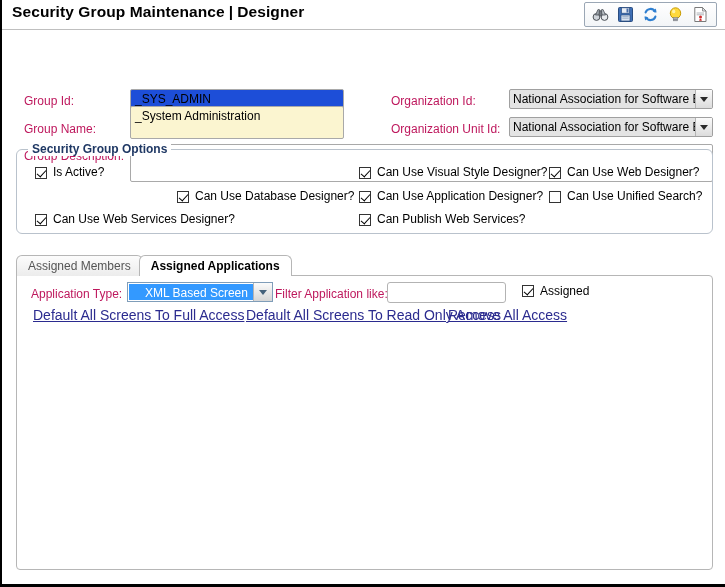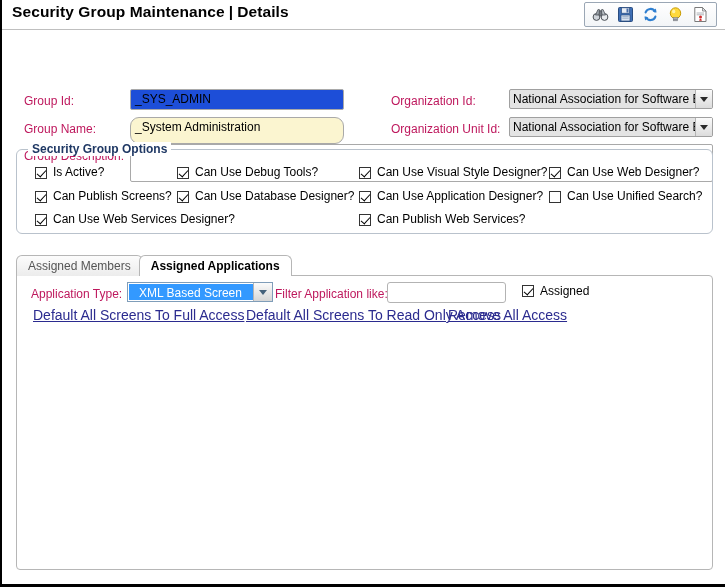--- a/index.html
+++ b/index.html
@@ -228,21 +228,21 @@
     position: absolute;
     height: 20px;
     border: 1px solid #7f9db9;
     background: #ffffff;
     display: flex;
     align-items: stretch;
     cursor: pointer;
   }
   .combo-focus .combo-text {
     flex: 1;
-    padding: 1px 10px;
+    padding: 1px 16px;
     font-size: 12px;
     line-height: 16px;
     color: #ffffff;
     background: #3399ff;
     overflow: hidden;
     white-space: nowrap;
     margin: 1px 0 1px 1px;
   }
   .combo-focus .combo-btn {
     width: 19px;
@@ -276,21 +276,21 @@
     white-space: nowrap;
   }
 </style>
 </head>
 <body>
 
 <div id="page">
 
   <div id="header">
     <div id="title">
-      <span>Security Group Maintenance</span><span class="sep">|</span><span>Details</span>
+      <span>Security Group Maintenance</span><span class="sep">|</span><span>Designer</span>
     </div>
 
     <div id="toolbar">
 
       <svg class="tb-icon" viewBox="0 0 17 17">
         <ellipse cx="4.5" cy="11" rx="3.4" ry="3.4" fill="#cfd4da" stroke="#4a4f55" stroke-width="1"></ellipse>
         <ellipse cx="12.5" cy="11" rx="3.4" ry="3.4" fill="#e8ebee" stroke="#4a4f55" stroke-width="1"></ellipse>
         <path d="M3.5 9 L6 3.5 L8 4 L7 9 Z" fill="#9aa1a8" stroke="#4a4f55" stroke-width="0.8"></path>
         <path d="M13.5 9 L11 3.5 L9 4 L10 9 Z" fill="#b8bec4" stroke="#4a4f55" stroke-width="0.8"></path>
         <rect x="7.2" y="5" width="2.6" height="5" fill="#777d84" stroke="#4a4f55" stroke-width="0.6"></rect>
@@ -329,21 +329,21 @@
       </svg>
     </div>
   </div>
 
   <div id="form-area">
 
     <span class="lbl" style="left:22px; top:64px;">Group Id:</span>
     <div class="field readonly" style="left:128px; top:59px; width:214px; height:21px;">_SYS_ADMIN</div>
 
     <span class="lbl" style="left:22px; top:92px;">Group Name:</span>
-    <div class="field required" style="left:128px; top:87px; width:214px; height:27px;border-radius:9px;">_System Administration</div>
+    <div class="field required" style="left:128px; top:76px; width:214px; height:33px;">_System Administration</div>
 
     <span class="lbl" style="left:22px; top:119px;">Group Description:</span>
     <div class="textarea" style="left:128px; top:114px; width:583px; height:38px;"></div>
 
     <span class="lbl" style="left:389px; top:64px;">Organization Id:</span>
     <div class="combo" style="left:507px; top:59px; width:204px;">
       <span class="combo-text">National Association for Software E</span>
       <span class="combo-btn">
           <i class="arrow-down"></i>
         </span>
@@ -358,37 +358,29 @@
     </div>
   </div>
 
   <div id="options">
     <span id="options-legend">Security Group Options</span>
 
     <div class="cb-row" style="left:18px; top:15px;">
       <span class="cbox checked"></span>
       <span class="cb-label">Is Active?</span>
     </div>
-    <div class="cb-row" style="left:160px; top:15px;">
-      <span class="cbox checked"></span>
-      <span class="cb-label">Can Use Debug Tools?</span>
-    </div>
     <div class="cb-row" style="left:342px; top:15px;">
       <span class="cbox checked"></span>
       <span class="cb-label">Can Use Visual Style Designer?</span>
     </div>
     <div class="cb-row" style="left:532px; top:15px;">
       <span class="cbox checked"></span>
       <span class="cb-label">Can Use Web Designer?</span>
     </div>
 
-    <div class="cb-row" style="left:18px; top:39px;">
-      <span class="cbox checked"></span>
-      <span class="cb-label">Can Publish Screens?</span>
-    </div>
     <div class="cb-row" style="left:160px; top:39px;">
       <span class="cbox checked"></span>
       <span class="cb-label">Can Use Database Designer?</span>
     </div>
     <div class="cb-row" style="left:342px; top:39px;">
       <span class="cbox checked"></span>
       <span class="cb-label">Can Use Application Designer?</span>
     </div>
     <div class="cb-row" style="left:532px; top:39px;">
       <span class="cbox"></span>

